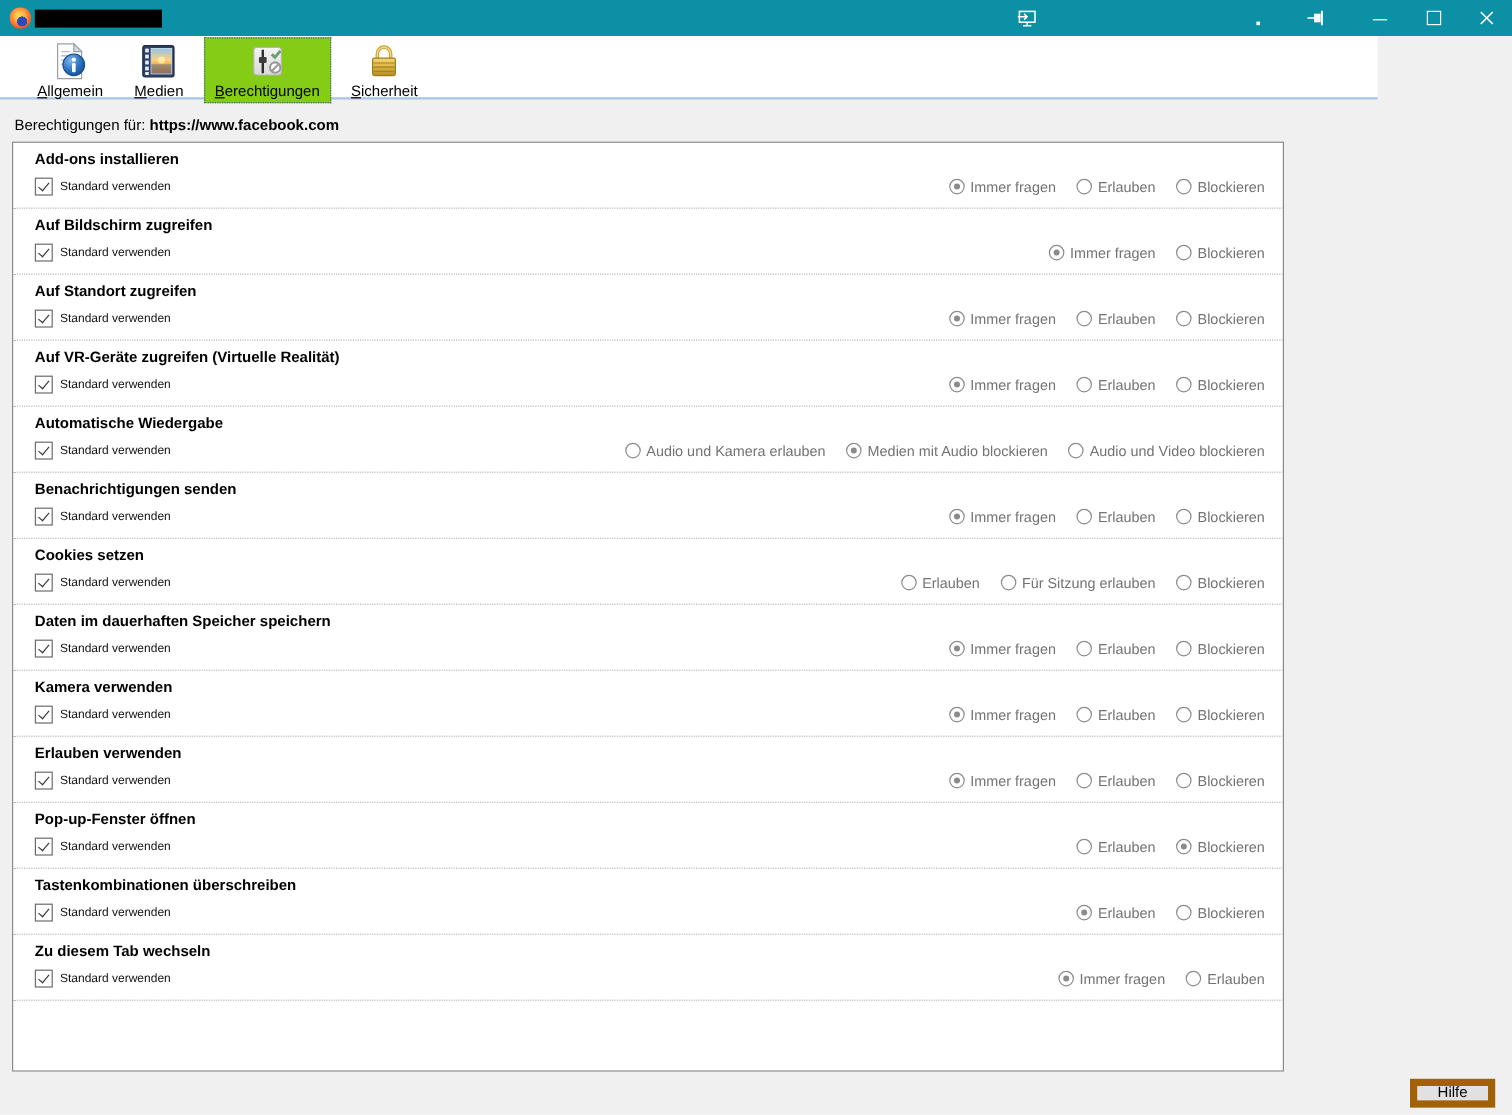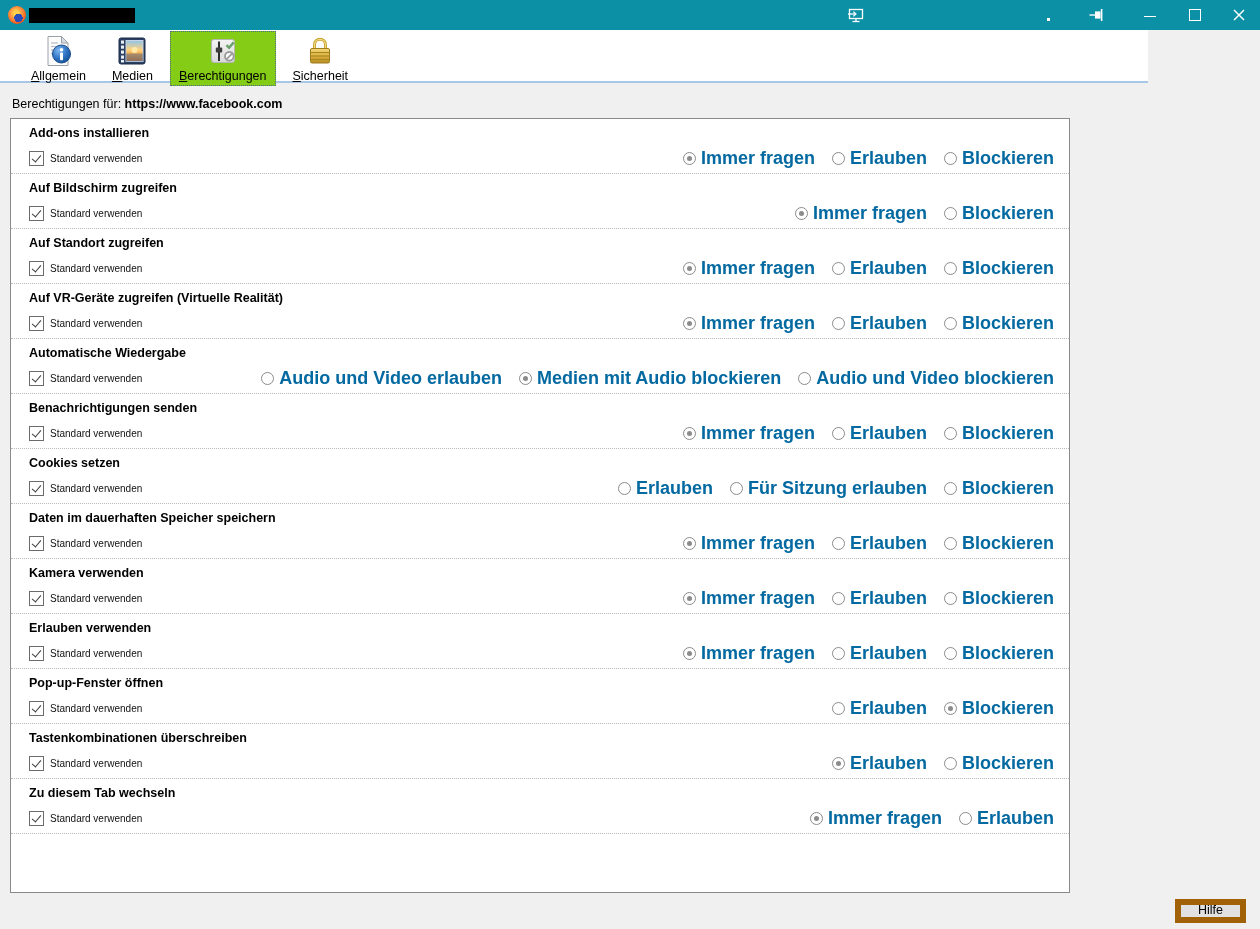--- a/index.html
+++ b/index.html
@@ -60,21 +60,21 @@
     border:solid #3a3a3a; border-width:0 1.8px 1.8px 0; transform:rotate(40deg);
   }
   .cb-label { font-size:10px; color:#101010; margin-left:6px; }
   .radio-group { margin-left:auto; display:flex; gap:17px; }
   .radio-opt { display:flex; align-items:center; }
   .radio {
     width:13px; height:13px; box-sizing:border-box; border:1px solid #8b8b8b;
     border-radius:50%; background:#fff; flex:none;
   }
   .radio.sel::after { content:""; display:block; width:5px; height:5px; border-radius:50%; background:#8b8b8b; margin:3px; }
-  .radio-label { font-size:18px; color:#0369a1; margin-left:5px; white-space:nowrap;font-weight:bold; }
+  .radio-label { font-size:12px; color:#737373; margin-left:5px; white-space:nowrap; }
   
   .help-button {
     position:absolute; right:14px; top:899px; width:71px; height:24px;
     background:#e1e1e1; border:6px solid #a16207; box-sizing:border-box;
     font-size:12.5px; color:#000; display:flex; align-items:flex-end; justify-content:center;
   }
 </style>
 </head>
 <body>
 
@@ -298,21 +298,21 @@
   <div class="perm-row">
     <div class="perm-title">Automatische Wiedergabe</div>
     <div class="perm-controls">
       <span class="cb-wrap">
         <span class="cb"></span>
         <span class="cb-label">Standard verwenden</span>
       </span>
       <span class="radio-group">
           <span class="radio-opt">
             <span class="radio"></span>
-            <span class="radio-label">Audio und Video erlauben</span>
+            <span class="radio-label">Audio und Kamera erlauben</span>
           </span>
           <span class="radio-opt">
             <span class="radio sel"></span>
             <span class="radio-label">Medien mit Audio blockieren</span>
           </span>
           <span class="radio-opt">
             <span class="radio"></span>
             <span class="radio-label">Audio und Video blockieren</span>
           </span>
         </span>

